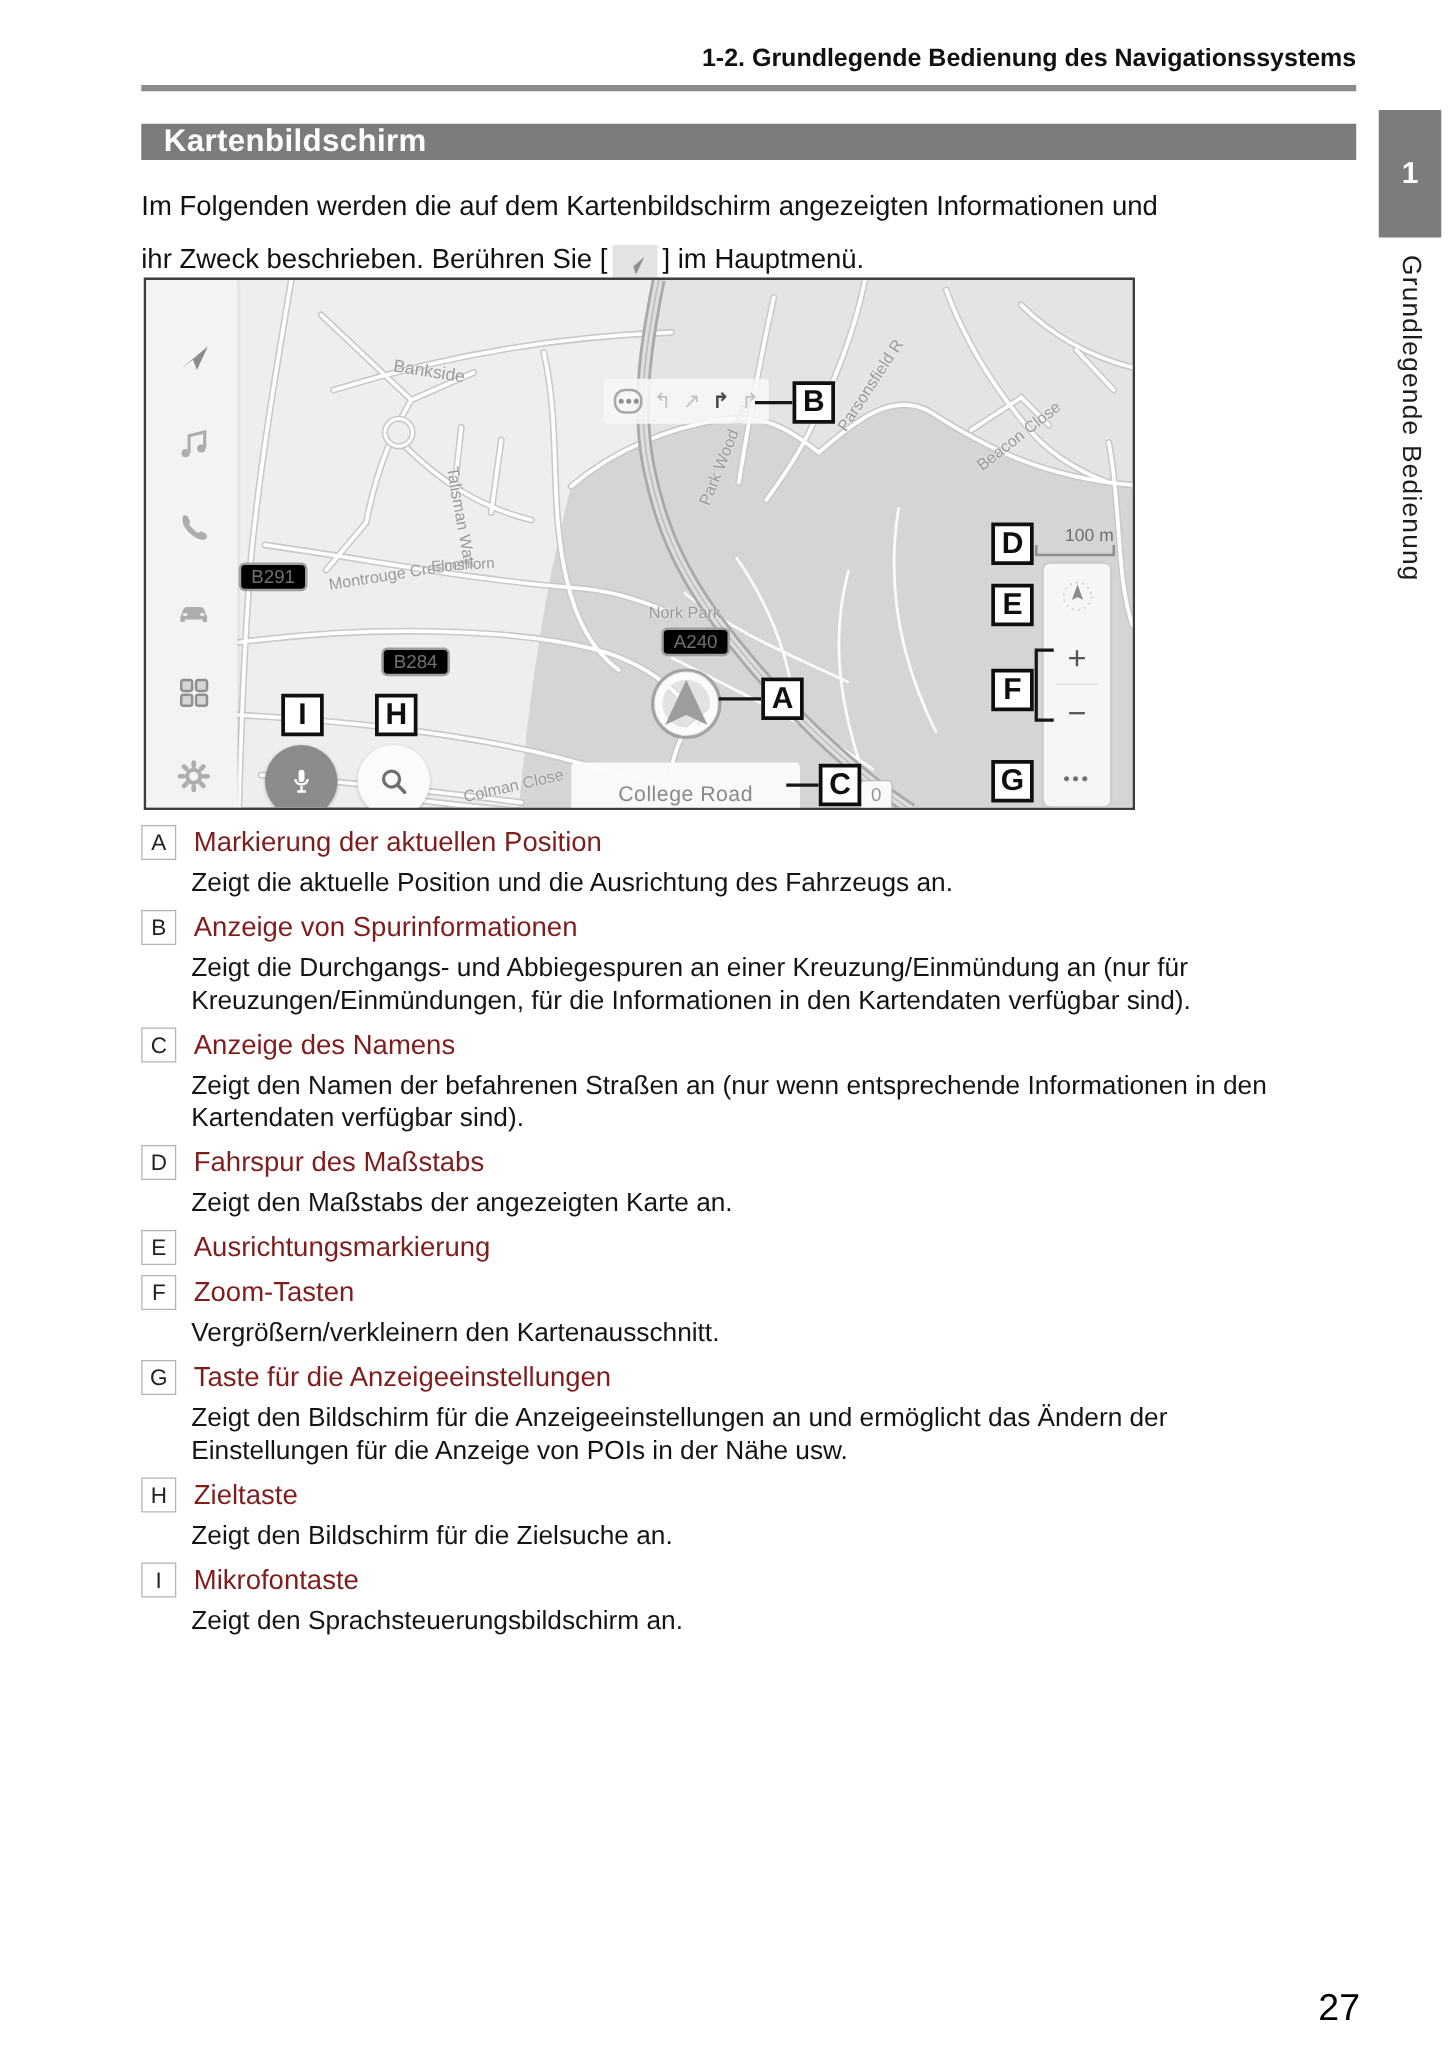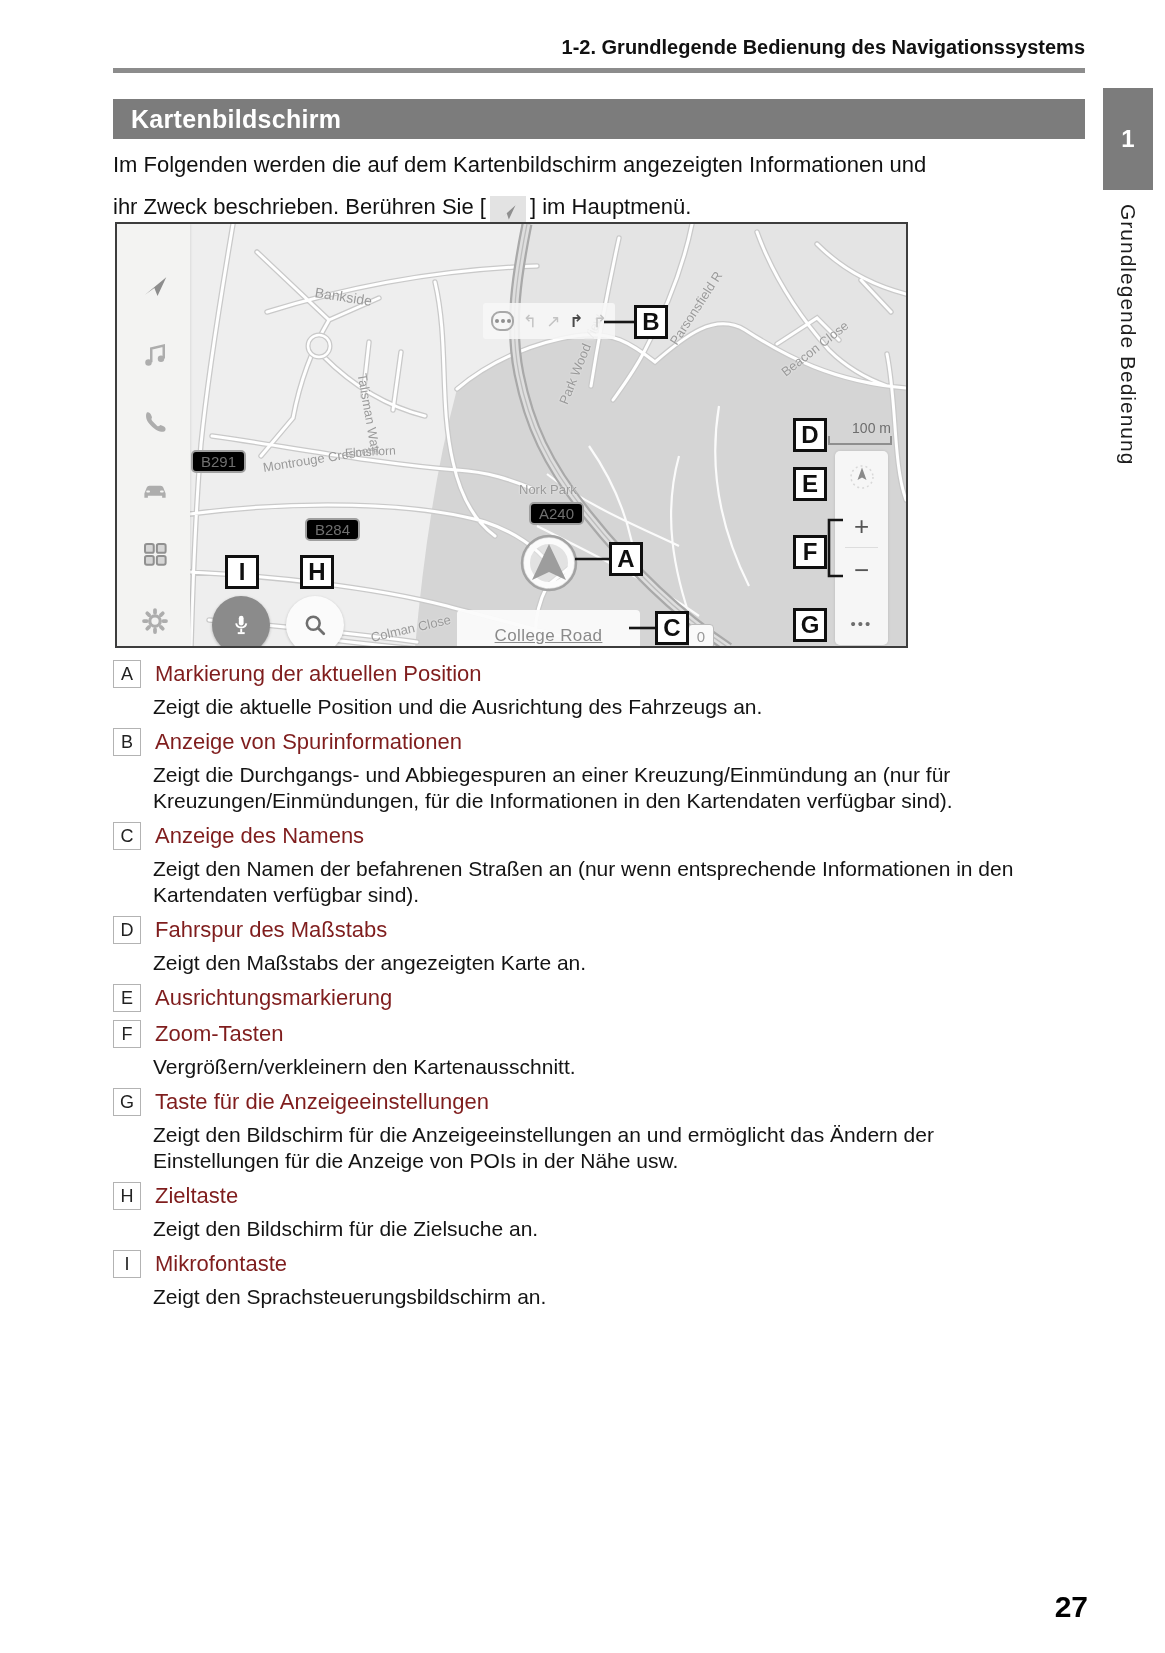--- a/index.html
+++ b/index.html
@@ -4,21 +4,21 @@
 <style>
   html,body{margin:0;padding:0;background:#ffffff;}
   .page{position:relative;width:1165px;height:1653px;background:#ffffff;overflow:hidden;
         font-family:"Liberation Sans",sans-serif;color:#141414;}
 
   
   .running-head{position:absolute;left:113px;top:36px;width:972px;text-align:right;
                 font-size:20px;font-weight:bold;color:#111;}
   .head-rule{position:absolute;left:113px;top:68px;width:972px;height:5px;background:#8c8c8c;}
 
-  .section-bar{position:absolute;left:113px;top:99px;width:972px;height:40px;background:#7c7c7c;
+  .section-bar{position:absolute;left:113px;top:99px;width:972px;height:29px;background:#7c7c7c;
                display:flex;align-items:center;}
   .section-bar span{color:#fff;font-size:25px;font-weight:bold;padding-left:18px;letter-spacing:.3px;}
 
   .intro{position:absolute;left:113px;top:144px;width:930px;font-size:22px;line-height:42px;color:#111;}
   .intro .ico{display:inline-flex;align-items:center;justify-content:center;width:36px;height:32px;
               background:#e3e3e3;vertical-align:-8px;margin:0 4px;}
 
   
   .chapter-tab{position:absolute;left:1103px;top:88px;width:50px;height:102px;background:#7c7c7c;
                display:flex;align-items:center;justify-content:center;color:#fff;
@@ -42,21 +42,21 @@
   .lane-bar{position:absolute;left:366px;top:79px;width:132px;height:36px;background:rgba(247,247,247,.88);
             border-radius:3px;display:flex;align-items:center;gap:9px;padding:0 8px;box-sizing:border-box;}
   .lane-pill{width:30px;height:16px;border:2px solid #a8a8a8;border-radius:9px;display:flex;
              align-items:center;justify-content:center;gap:2px;}
   .lane-pill i{width:4px;height:4px;border-radius:50%;background:#8f8f8f;}
   .lane-arrow{font-family:"DejaVu Sans",sans-serif;font-size:17px;color:#c3c3c3;line-height:1;}
   .lane-arrow.active{color:#4a4a4a;font-weight:bold;}
 
   .road-name-bar{position:absolute;left:340px;top:386px;width:183px;height:52px;
                  background:rgba(251,251,251,.95);border-radius:4px;color:#8a8a8a;font-size:17px;
-                 display:flex;align-items:center;justify-content:center;letter-spacing:.4px;text-decoration:underline;}
+                 display:flex;align-items:center;justify-content:center;letter-spacing:.4px;}
   .counter-badge{position:absolute;left:571px;top:400px;width:24px;height:23px;background:#fafafa;
                  border:1.5px solid #bbb;border-radius:4px;color:#999;font-size:15px;
                  display:flex;align-items:center;justify-content:center;}
 
   .ctl-panel{position:absolute;left:718px;top:227px;width:53px;height:194px;
              background:rgba(249,249,249,.93);border-radius:5px;box-shadow:0 0 3px rgba(0,0,0,.12);}
   .ctl-panel .compass{position:absolute;left:0;top:8px;width:53px;height:36px;display:flex;
                       align-items:center;justify-content:center;}
   .ctl-zoomin{position:absolute;left:0;top:58px;width:53px;height:34px;color:#555;font-size:26px;
               display:flex;align-items:center;justify-content:center;}
@@ -81,21 +81,21 @@
 
   
   .legend{position:absolute;left:113px;top:652px;width:950px;}
   .term-row{display:flex;align-items:center;gap:14px;margin:8px 0 6px;}
   .letter-box{width:26px;height:26px;border:1.5px solid #b3b3b3;background:#fff;display:flex;
               align-items:center;justify-content:center;font-size:18px;color:#222;flex:0 0 auto;}
   .term{font-size:22px;color:#7f1d1d;}
   .desc{margin:0 0 8px 40px;font-size:21px;line-height:26px;color:#141414;max-width:935px;}
 
   .page-number{position:absolute;left:1008px;top:1590px;width:80px;text-align:right;
-               font-size:30px;font-weight:bold;color:#000;}
+               font-size:30px;font-weight:normal;color:#000;}
 </style>
 </head>
 <body>
 
 <div class="page">
 
   <div class="running-head">1-2. Grundlegende Bedienung des Navigationssystems</div>
   <div class="head-rule"></div>
 
   <div class="section-bar">

